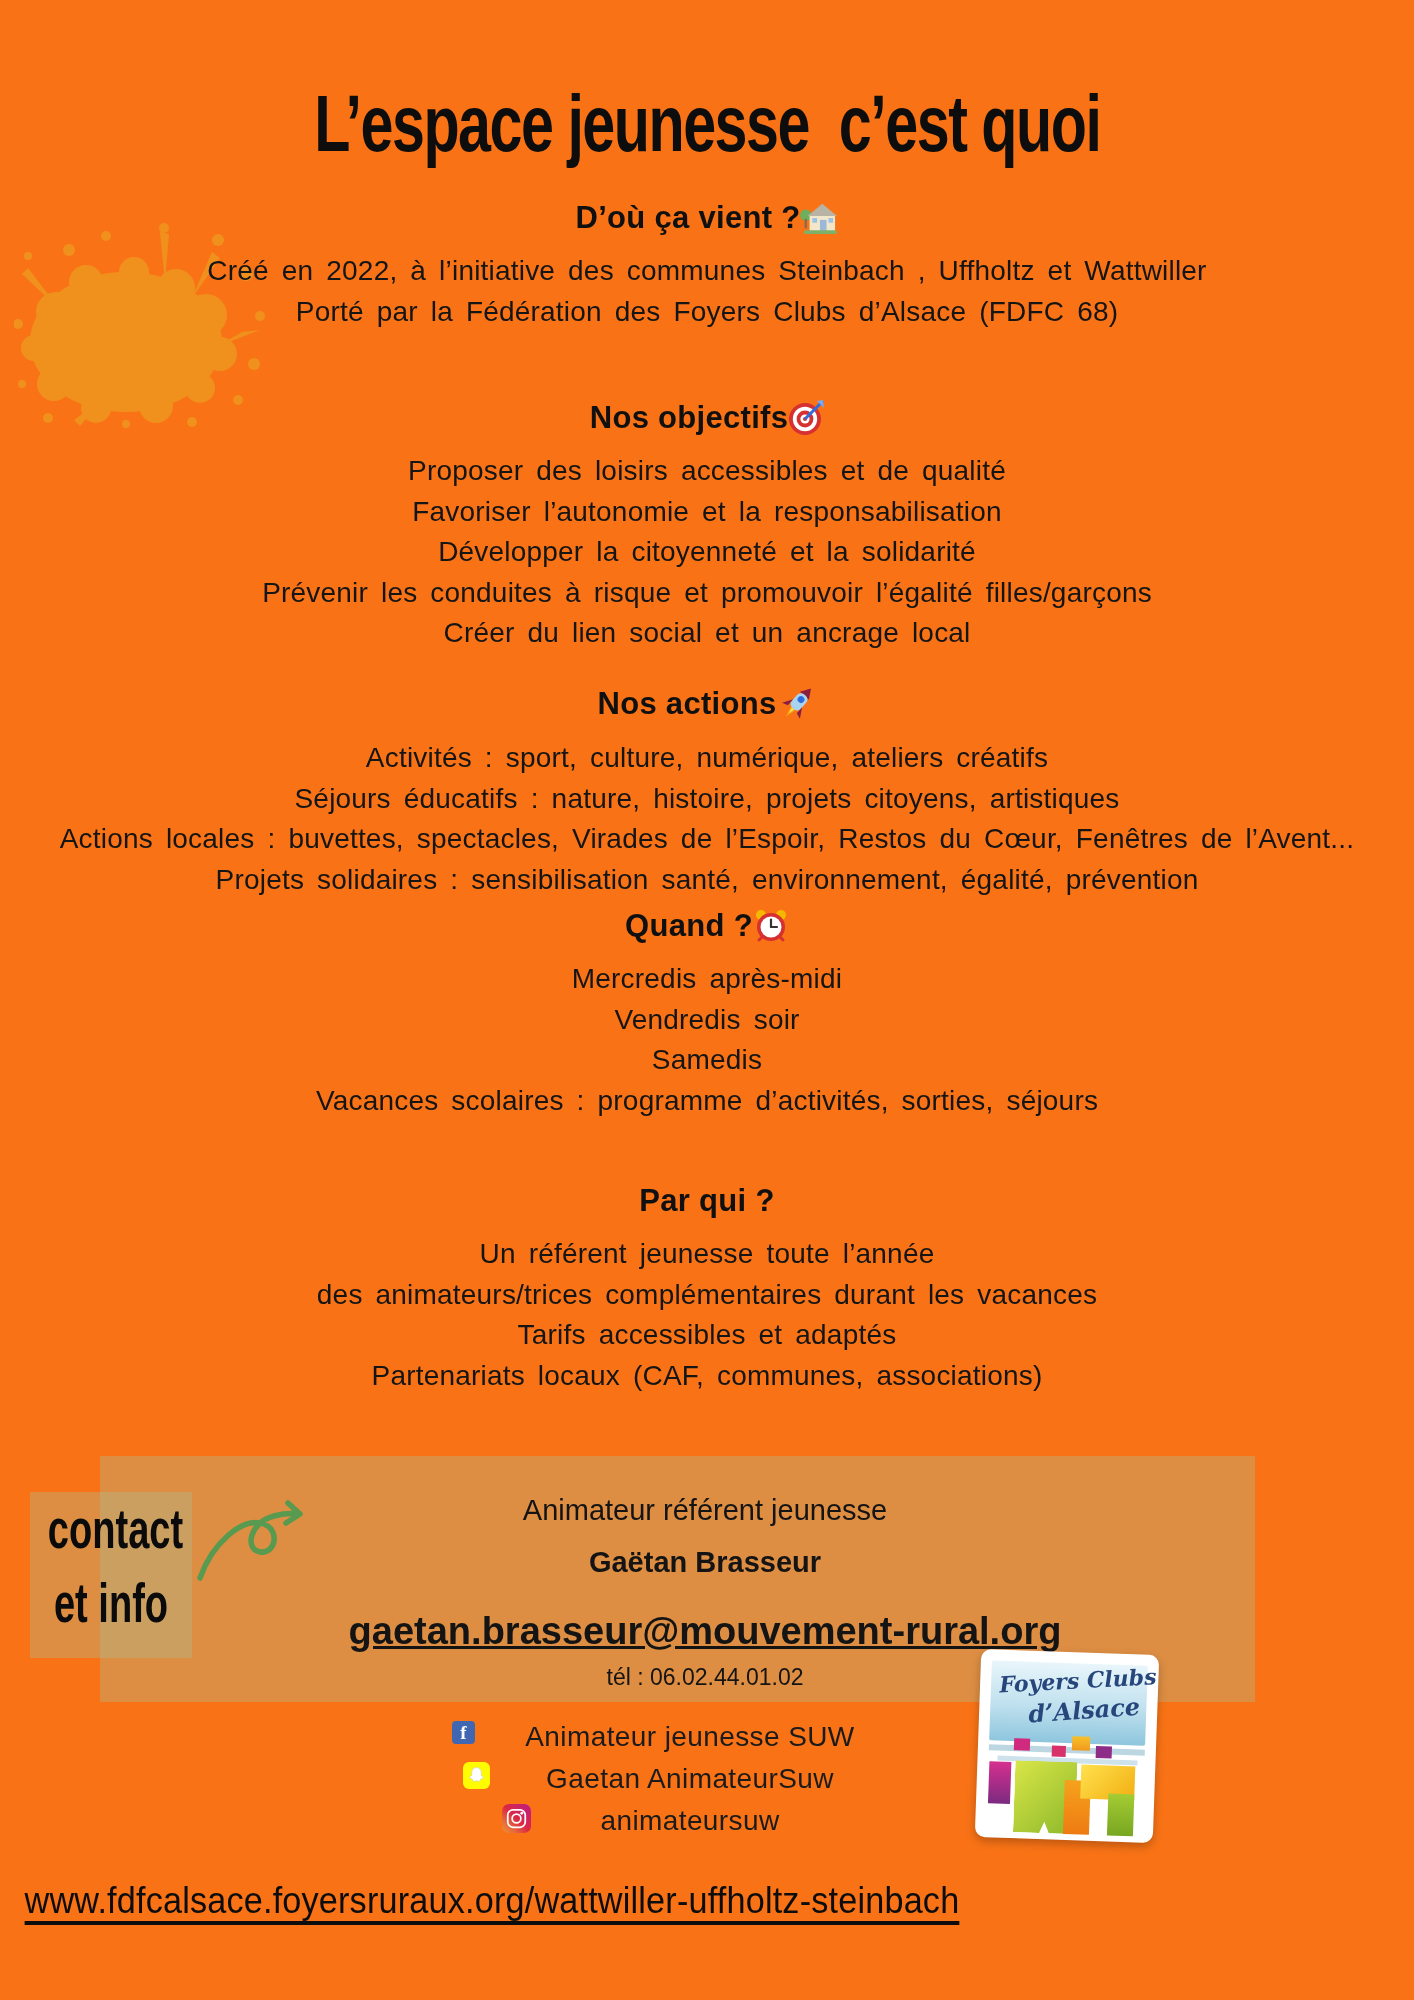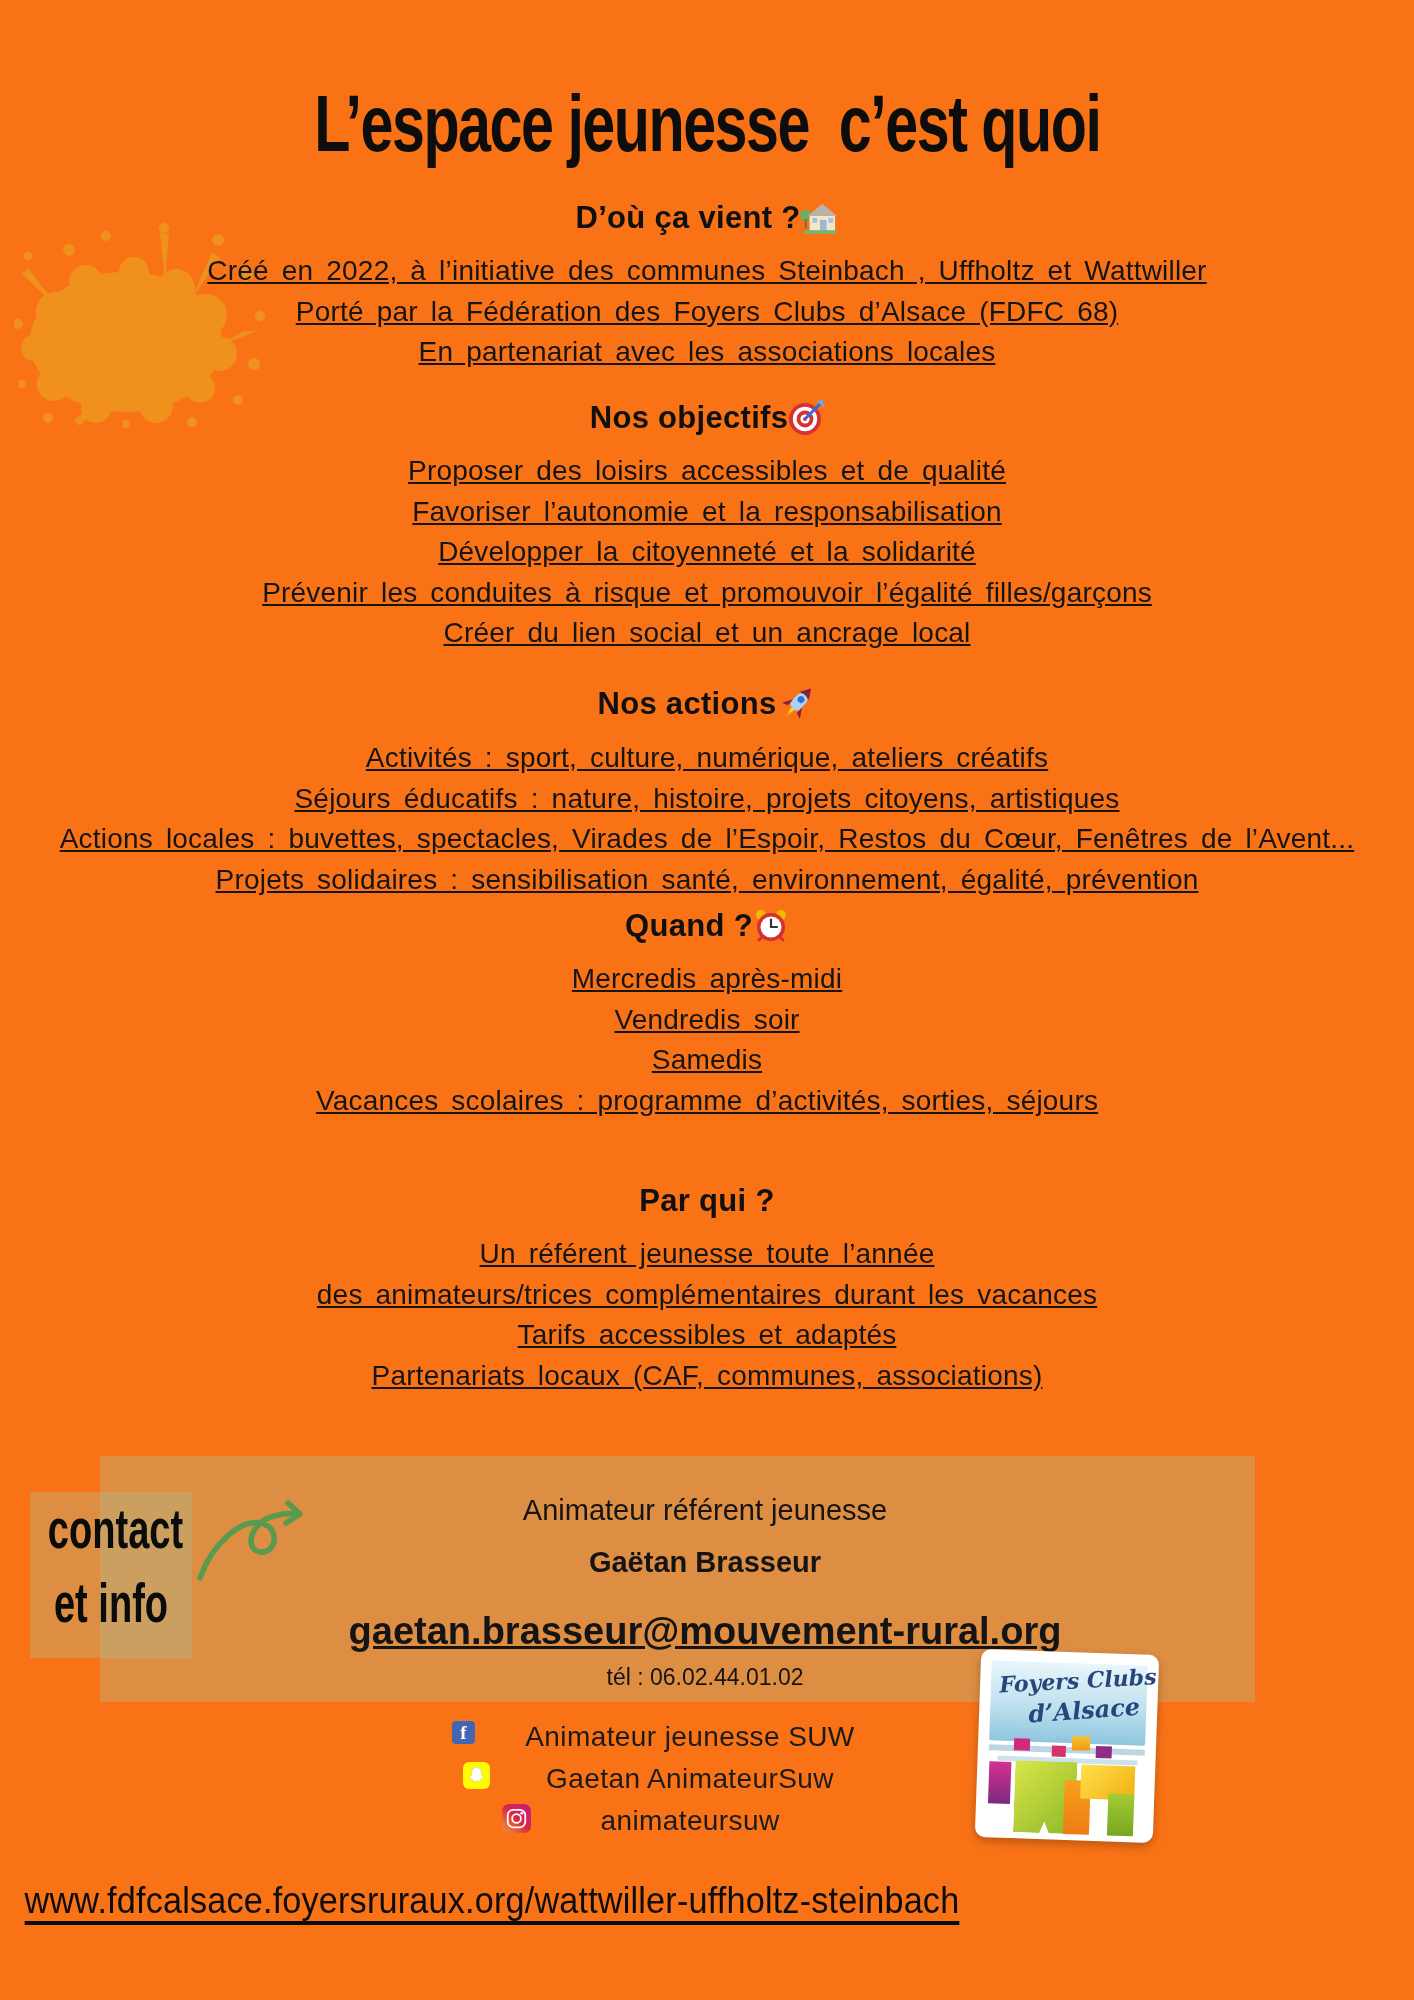--- a/index.html
+++ b/index.html
@@ -9,21 +9,21 @@
   
   .main-title{position:absolute;top:78px;left:0;width:100%;text-align:center;}
   .main-title .inner{display:inline-block;font-size:80px;font-weight:700;letter-spacing:-2px;
         white-space:pre;transform:scaleX(.74);transform-origin:center;color:#0d0d0d;}
 
   
   .section{position:absolute;left:0;width:100%;text-align:center;}
   .sec-heading{display:flex;justify-content:center;align-items:center;
         font-size:31px;font-weight:700;color:#101010;letter-spacing:.3px;margin-bottom:15px;}
   .sec-heading svg{flex:0 0 auto;}
-  .body-line{font-size:28px;line-height:40.5px;letter-spacing:.2px;word-spacing:5px;color:#151515;text-decoration:underline;}
+  .body-line{font-size:28px;line-height:40.5px;letter-spacing:.2px;word-spacing:5px;color:#151515;}
 
   
   .splat{position:absolute;left:14px;top:220px;width:252px;height:208px;}
 
   
   .green-rect-big{position:absolute;left:100px;top:1456px;width:1155px;height:246px;
         background:rgba(170,192,152,.35);}
   .green-rect-small{position:absolute;left:30px;top:1492px;width:162px;height:166px;
         background:rgba(170,192,152,.35);}
   .contact-label{position:absolute;left:18px;top:1492px;width:186px;text-align:center;}
@@ -133,21 +133,20 @@
         <rect x="10" y="14" width="27" height="18" fill="#f3e7c9"></rect>
         <polygon points="8,16 23.5,3 39,16" fill="#b9b3a6"></polygon>
         <rect x="21" y="20" width="7" height="12" fill="#9cb8d8"></rect>
         <rect x="13" y="18" width="5" height="5" fill="#9cc2e5"></rect>
         <rect x="30" y="18" width="5" height="5" fill="#9cc2e5"></rect>
         <rect x="4" y="31" width="35" height="4" rx="2" fill="#7fb069"></rect>
       </svg>
     </div>
     <div class="body-line">Créé en 2022, à l’initiative des communes Steinbach , Uffholtz et Wattwiller</div>
     <div class="body-line">Porté par la Fédération des Foyers Clubs d’Alsace (FDFC 68)</div>
-    <div class="body-line">En partenariat avec les associations locales</div>
   </div>
 
   <div class="section" style="top:400px">
     <div class="sec-heading">
       <span>Nos objectifs</span>
       <svg width="36" height="36" viewBox="0 0 36 36">
         <circle cx="17" cy="19" r="16" fill="#d63031"></circle>
         <circle cx="17" cy="19" r="12.2" fill="#ffffff"></circle>
         <circle cx="17" cy="19" r="8.4" fill="#d63031"></circle>
         <circle cx="17" cy="19" r="4.6" fill="#ffffff"></circle>

